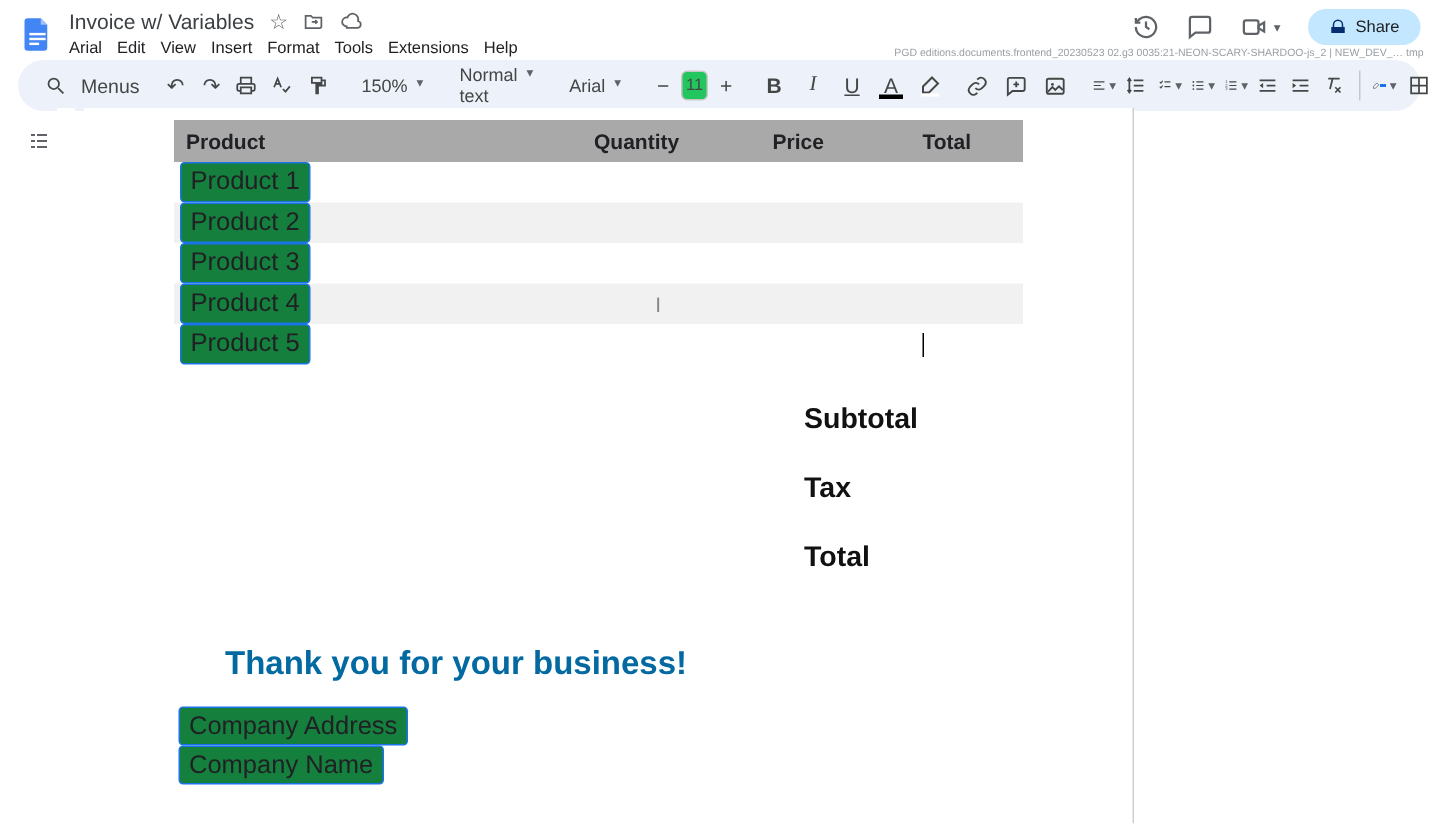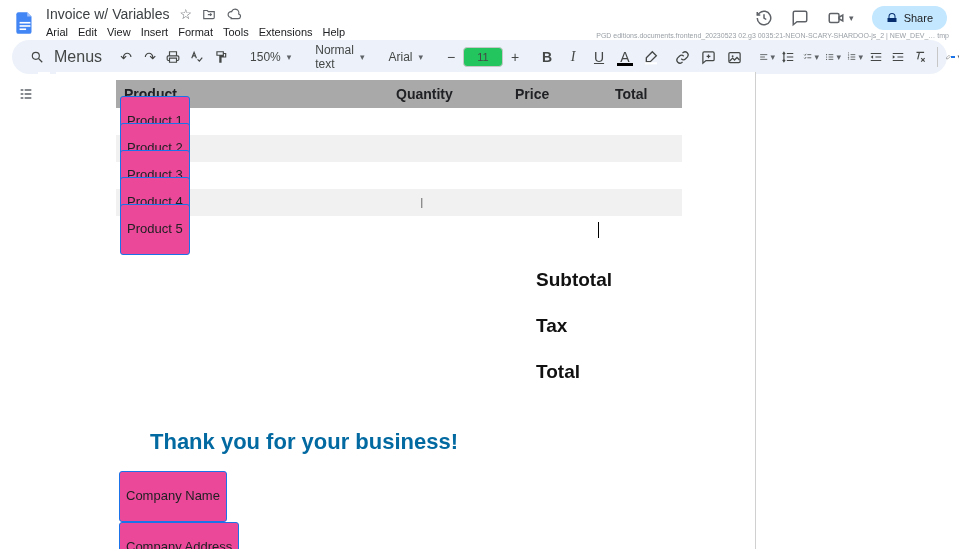--- a/index.html
+++ b/index.html
@@ -73,30 +73,30 @@
     display: flex;
     align-items: center;
     padding: 0 10px;
     gap: 0;
     font-size: 12px;
     color: #444746;
   }
   .tb-group { display: flex; align-items: center; gap: 8px; padding: 0 8px; }
   .tb-sep { width: 1px; height: 20px; background: #c7c7c7; }
   .tb-icon { width: 16px; text-align: center; color: #444746; font-size: 14px; line-height: 1; }
-  .tb-text { font-size: 16px; }
+  .tb-text { font-size: 13px; }
   .tb-select {
-    display: flex; align-items: center; gap: 6px;
+    display: flex; gap: 6px;
     padding: 2px 4px;
   }
   .tb-select .caret { font-size: 9px; color: #5f6368; }
   .fontsize-box {
     border: 1px solid #c7c7c7;
     border-radius: 4px;
-    width: 40px;
+    width: 18px;
     height: 20px;
     text-align: center;
     font-size: 11px;
     line-height: 18px;
     background: #22c55e;
   }
   .tb-right { margin-left: auto; display: flex; align-items: center; gap: 8px; padding-right: 4px; }
   .caret-down { font-size: 9px; color: #5f6368; margin-left: 2px; }
   .pencil-accent {
     display: inline-block; width: 14px; height: 2px;
@@ -184,24 +184,24 @@
     height: 27px;
     display: flex;
     align-items: center;
     padding-left: 4px;
   }
   .inv-row.alt { background: #f1f1f2; }
   .var-chip {
     display: inline-block;
     border: 1.2px solid #1a73e8;
     border-radius: 3px;
-    padding: 16px 6px;
-    font-size: 13px;
+    padding: 1px 6px;
+    font-size: 17px;
     color: #202124;
-    background: #ec4899;
+    background: #15803d;
     line-height: 1.3;
   }
   .cursor-caret {
     border-left: 1.2px solid #000;
     height: 16px;
     display: inline-block;
   }
 
   
   .totals {
@@ -533,24 +533,24 @@
     <div class="totals">
       <div>Subtotal</div>
       <div>Tax</div>
       <div>Total</div>
     </div>
 
     <div class="thanks">Thank you for your business!</div>
 
     <div class="body-text">
       <div>
+        <span class="var-chip">Company Address</span>
+      </div>
+      <div>
         <span class="var-chip">Company Name</span>
-      </div>
-      <div>
-        <span class="var-chip">Company Address</span>
       </div>
       <div>
         &nbsp;
       </div>
     </div>
 
   </div>
 </div>
 
 <div class="scroll-track"></div>

